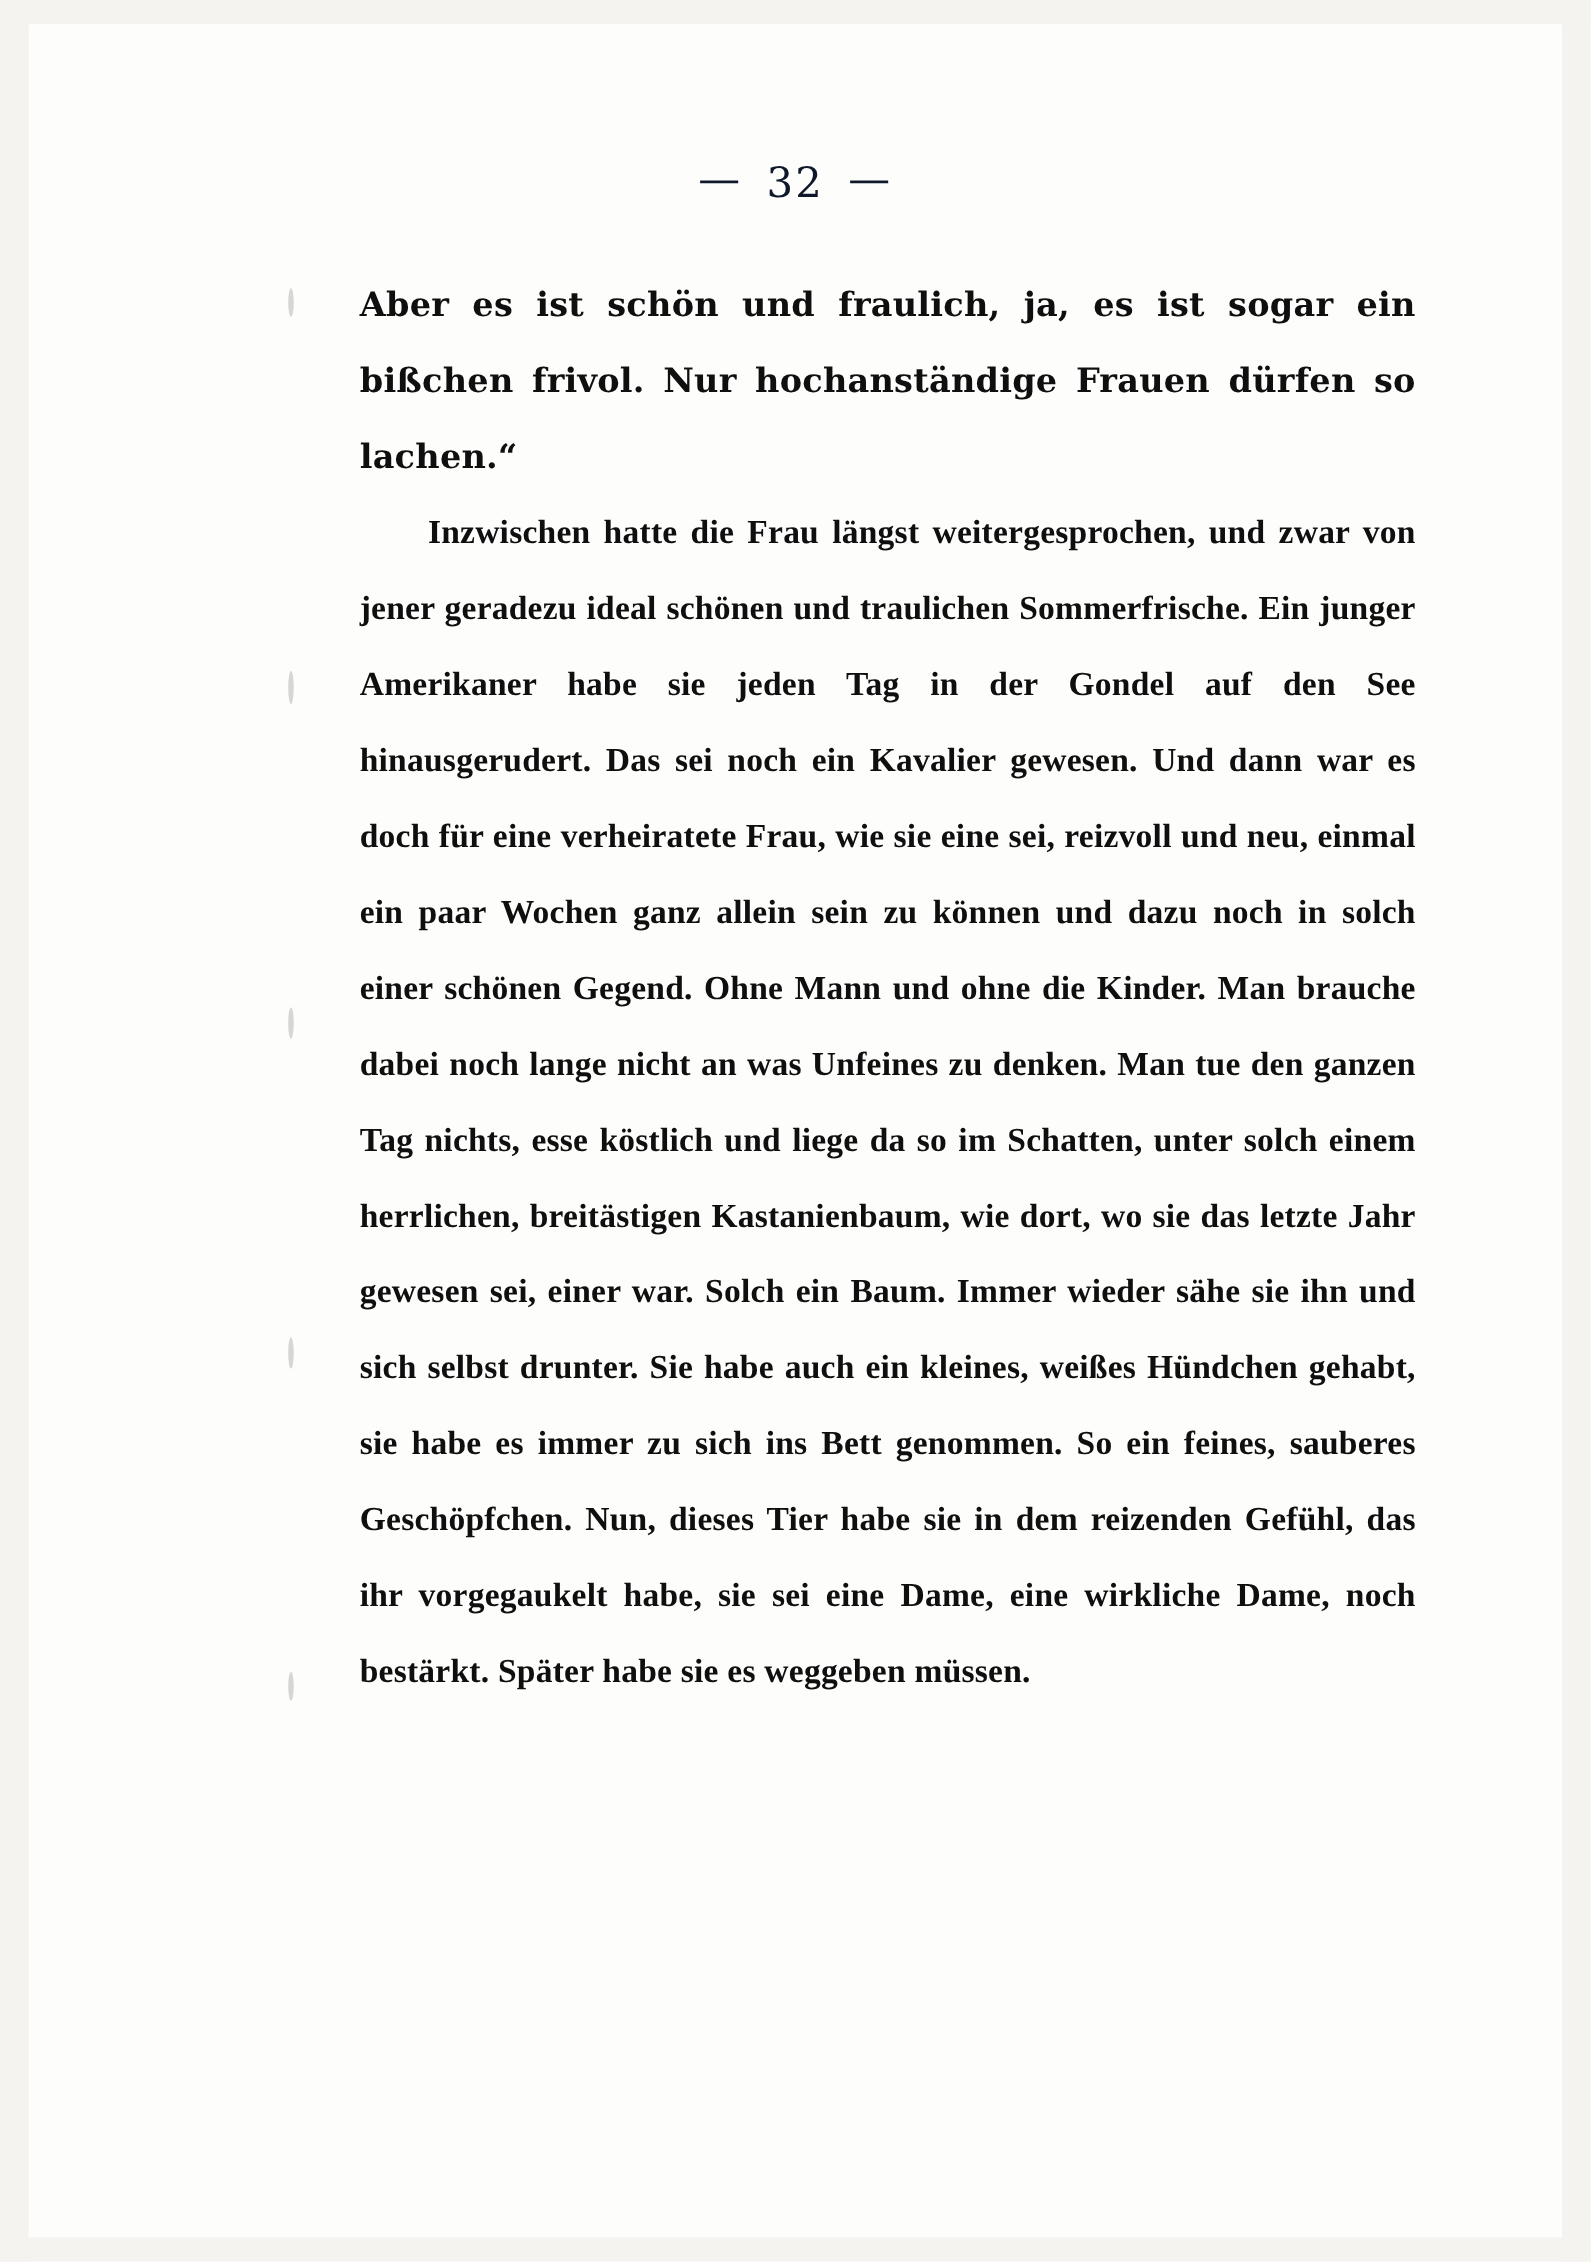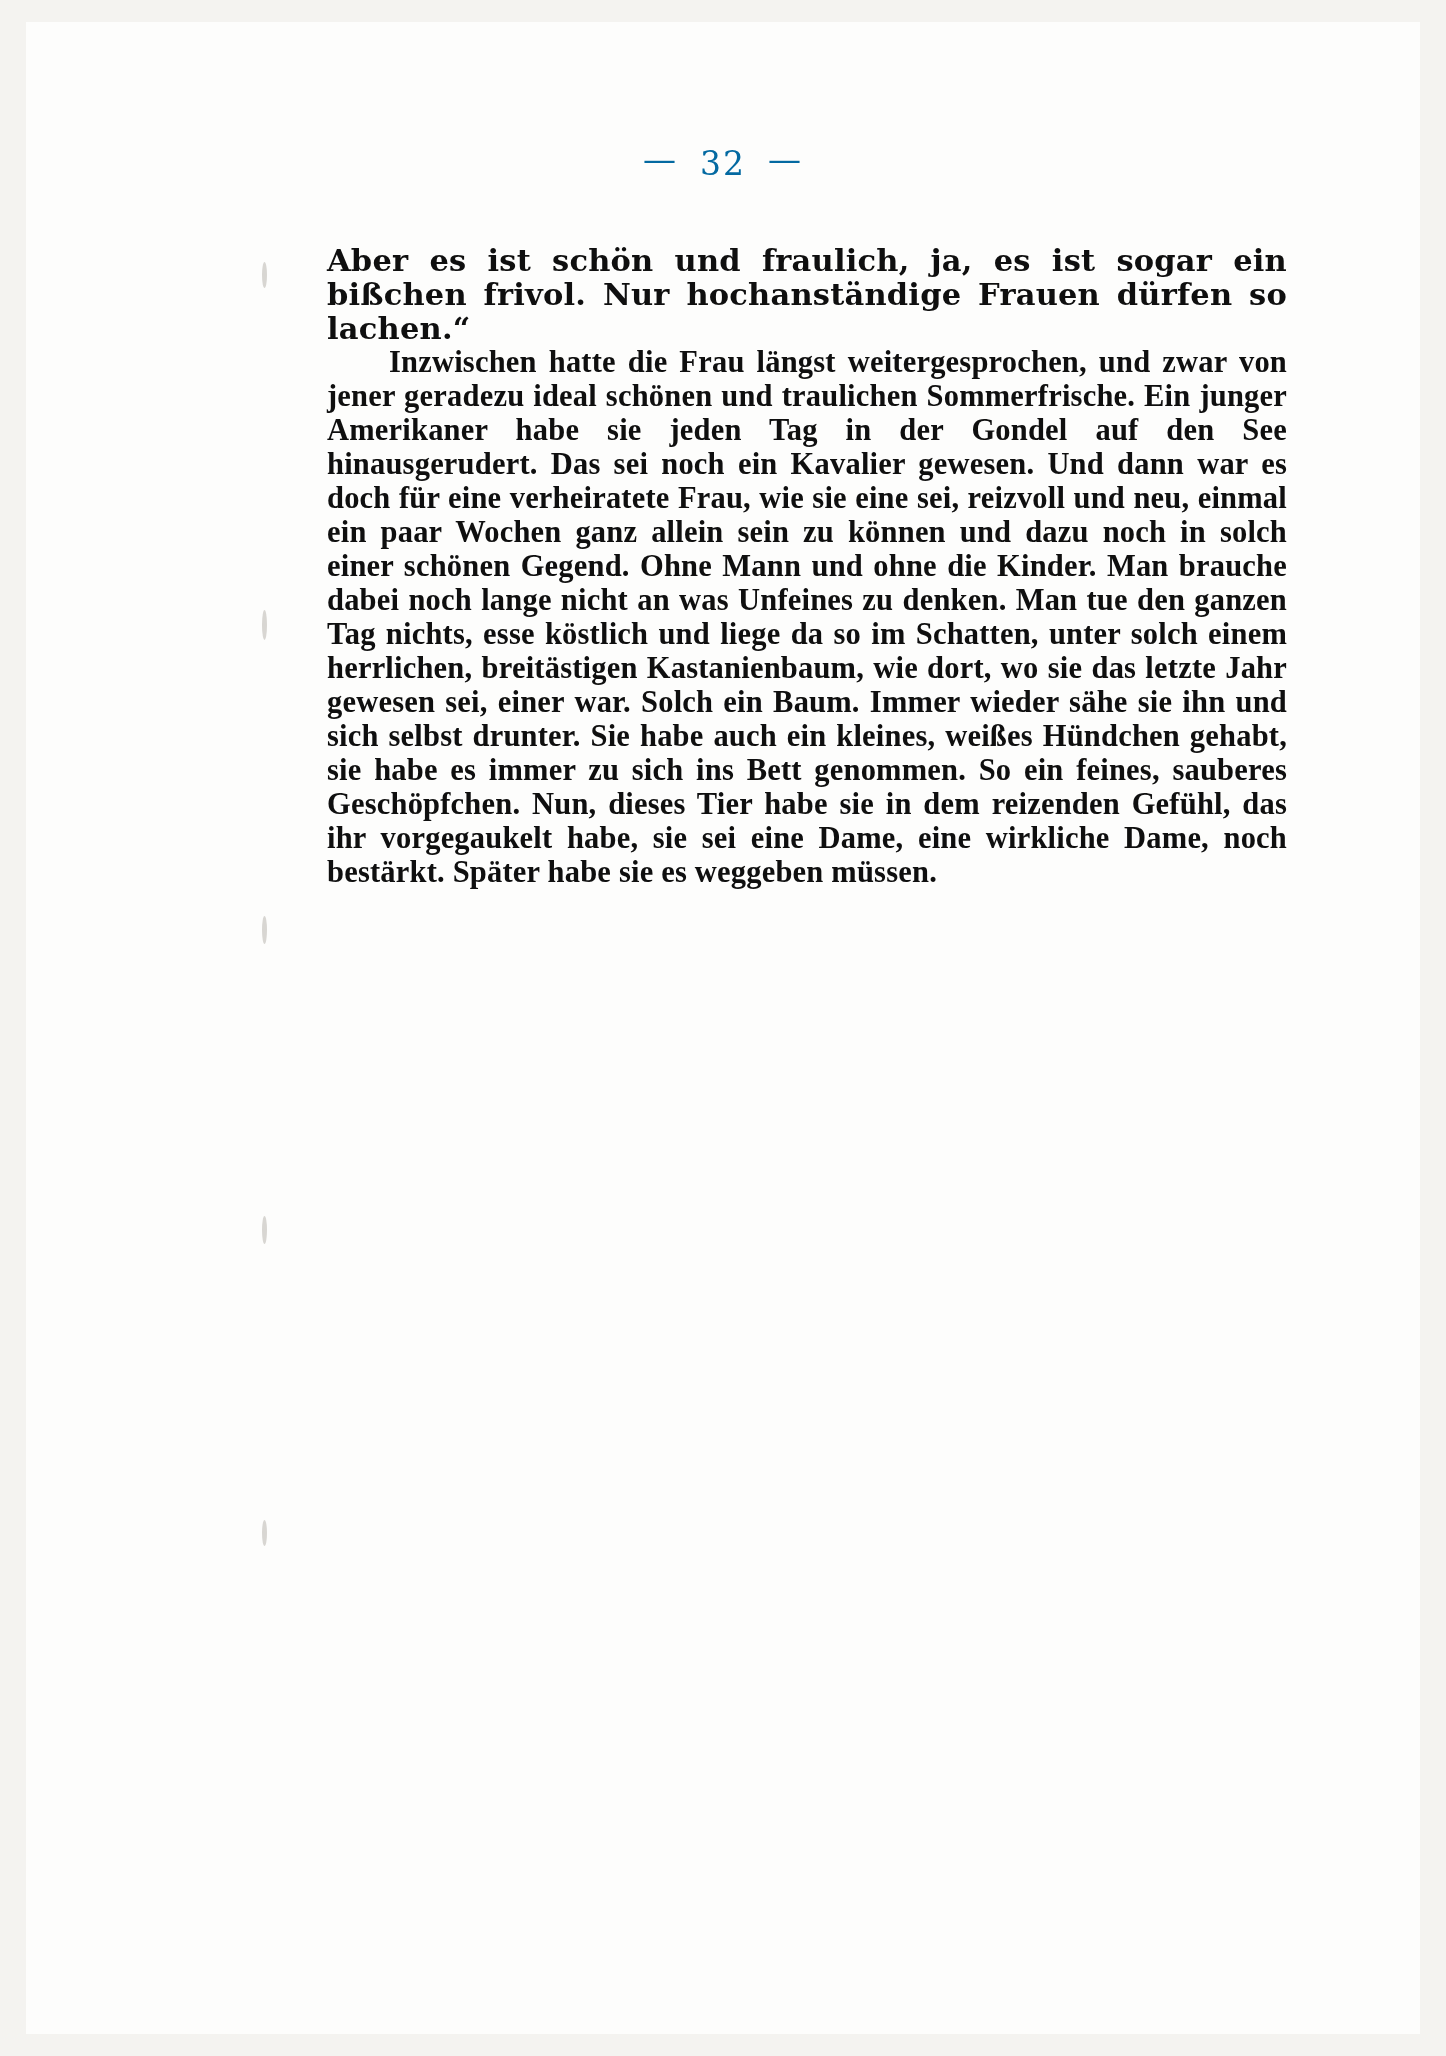--- a/index.html
+++ b/index.html
@@ -24,39 +24,39 @@
     background: #fdfdfc;
   }
 
   
   .folio {
     position: absolute;
     top: 140px;
     left: 0;
     width: 100%;
     text-align: center;
-    font-size: 33px;
+    font-size: 38px;
     letter-spacing: 2px;
     font-family: "DejaVu Serif", serif;
-    color: #0369a1;
+    color: #0f172a;
   }
   .folio .dash {
     display: inline-block;
     margin: 0 22px;
     vertical-align: 4px;
   }
 
   .textblock {
     position: absolute;
     top: 243px;
     left: 327px;
     width: 960px;
     font-family: "DejaVu Serif", serif;
     font-size: 30.5px;
-    line-height: 34px;
+    line-height: 69px;
     text-align: justify;
     color: #0f0f0f;
     font-weight: 600;
     letter-spacing: 0.2px;
   }
 
   .textblock p {
     margin: 0;
     text-align: justify;
     text-justify: inter-word;

